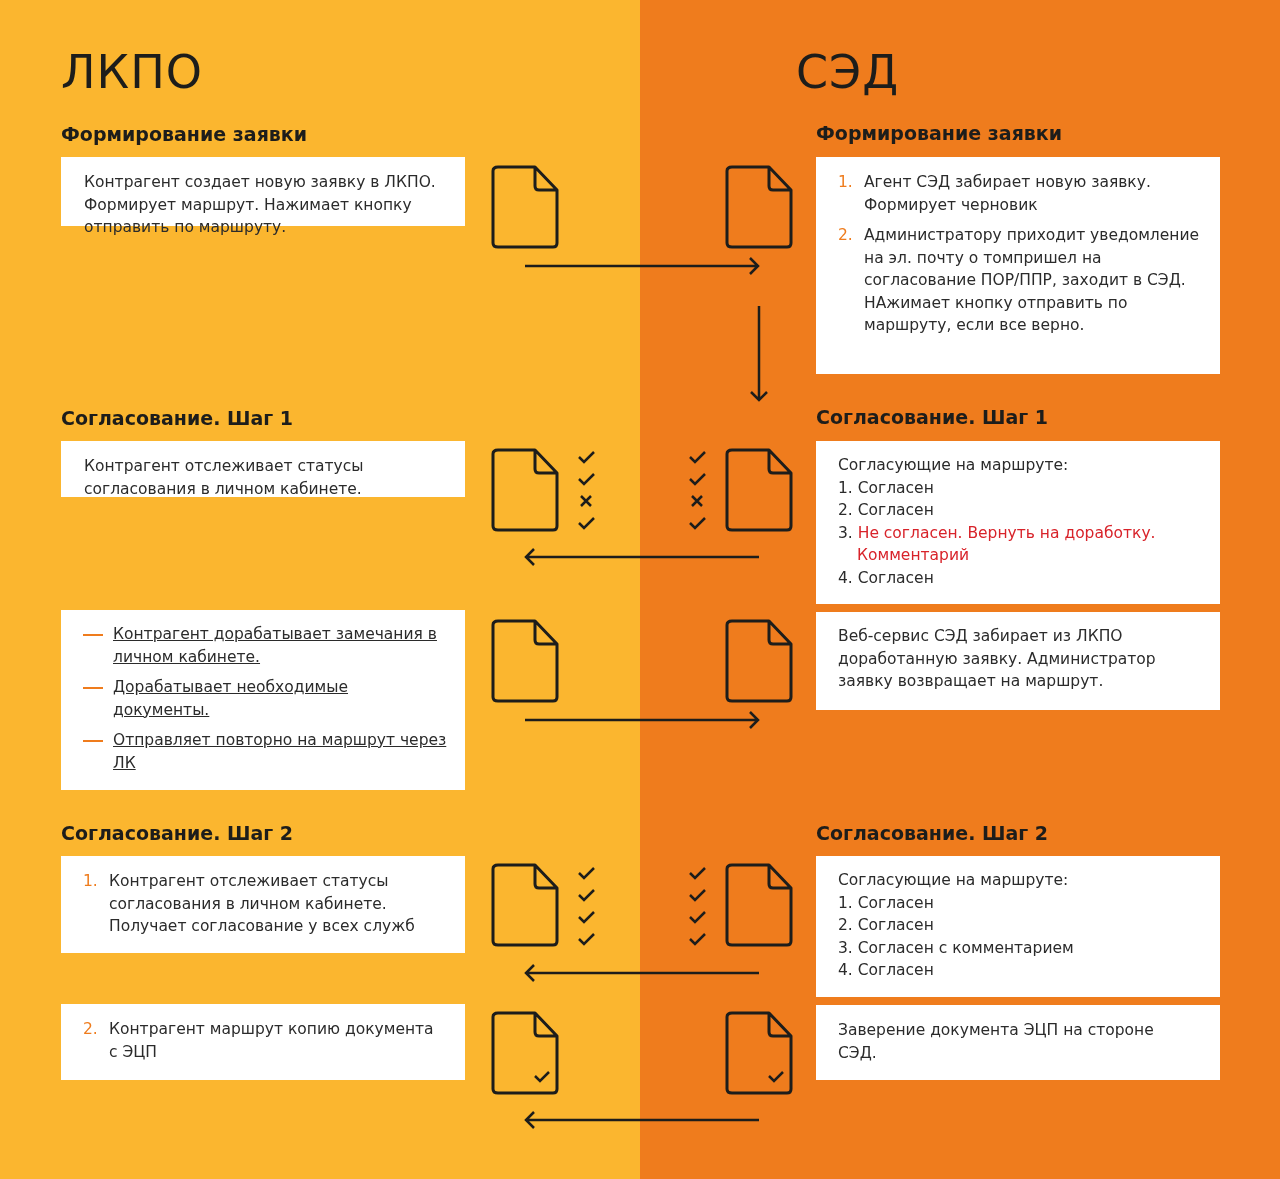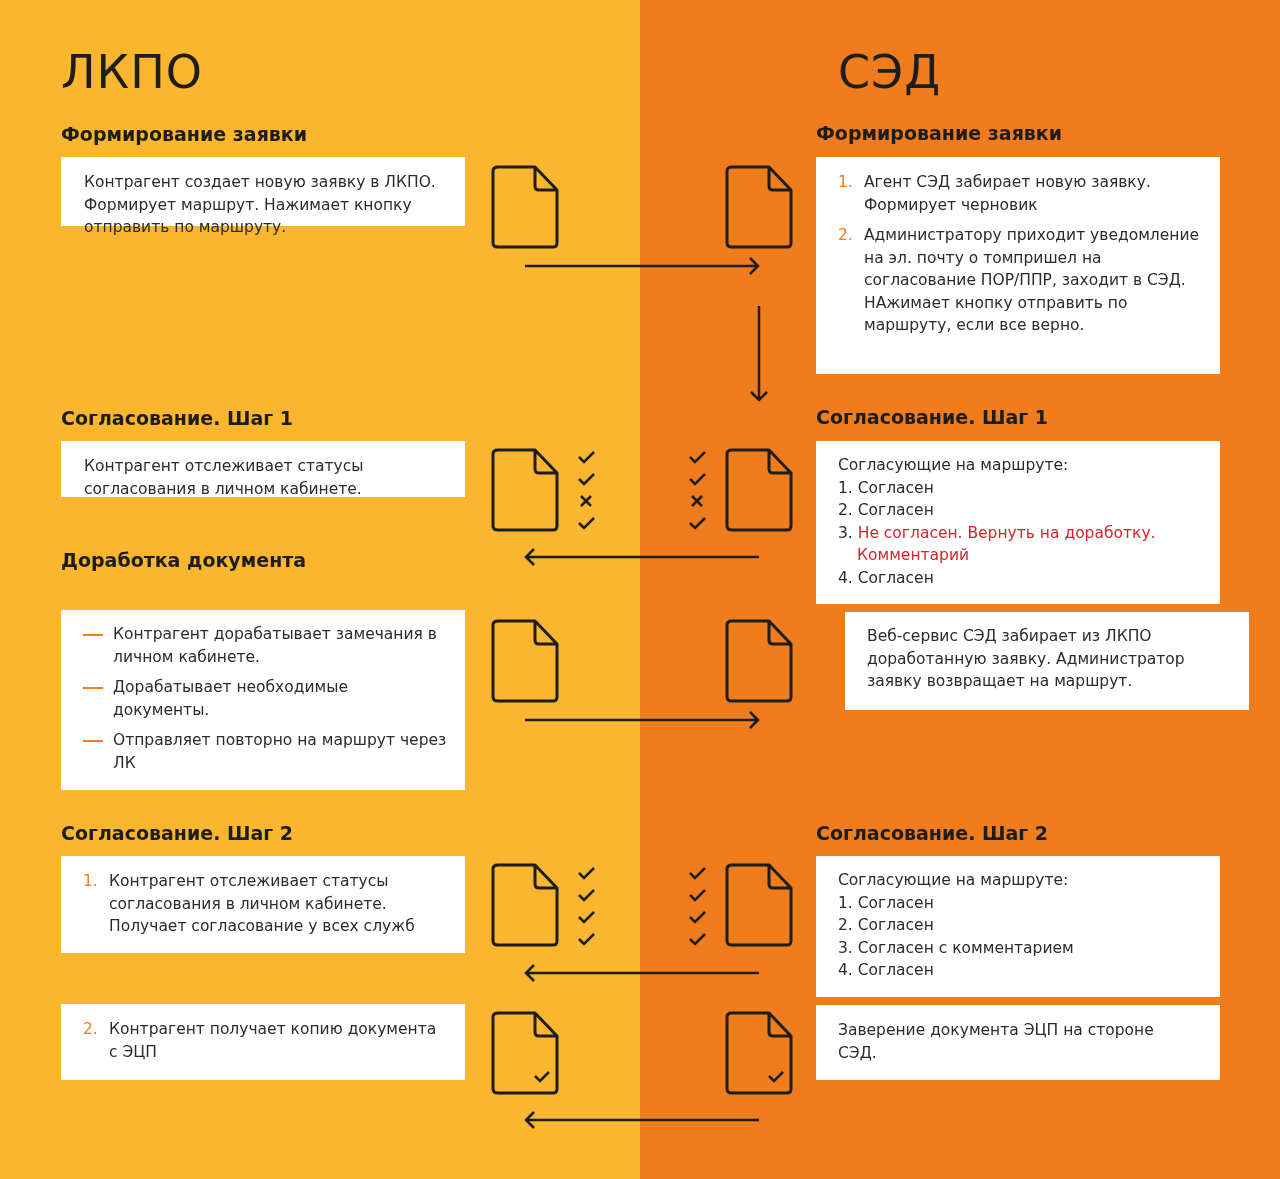--- a/index.html
+++ b/index.html
@@ -6,34 +6,34 @@
   body { width: 1280px; height: 1179px; position: relative; overflow: hidden; font-family: "DejaVu Sans", sans-serif; color: #1d1d1b; }
   .bg-left { position: absolute; left: 0; top: 0; width: 640px; height: 1179px; background: #fbb62f; }
   .bg-right { position: absolute; left: 640px; top: 0; width: 640px; height: 1179px; background: #ef7c1d; }
   .abs { position: absolute; }
   .big-title { font-size: 46px; font-weight: normal; letter-spacing: 1px; color: #1d1d1b; line-height: 1; }
   .sec-title { font-size: 19px; font-weight: bold; color: #1d1d1b; line-height: 28px; }
   .card { position: absolute; background: #ffffff; box-sizing: border-box; font-size: 15.5px; line-height: 22.5px; color: #2b2b2b; }
   .card p { margin: 0; }
   .ol-item { display: flex; margin-bottom: 8px; }
   .ol-num { color: #ef7c1d; width: 26px; flex: none; }
-  .dash-item { display: flex; margin-bottom: 8px; }
+  .dash-item { display: flex; margin-bottom: 8px; text-decoration: underline; }
   .dash { flex: none; width: 20px; height: 2px; background: #ef7c1d; margin-top: 11px; margin-right: 10px; }
   .red { color: #d8232a; margin-top: 44px; }
   .indent { padding-left: 19px; }
   svg { position: absolute; overflow: visible; }
 </style>
 </head>
 <body>
 
 <div class="bg-left"></div>
 <div class="bg-right"></div>
 
 <div class="abs big-title" style="left:61px; top:49px;">ЛКПО</div>
-<div class="abs big-title" style="left:838px; top:49px;">СЭД</div>
+<div class="abs big-title" style="left:796px; top:49px;">СЭД</div>
 
 <div class="abs sec-title" style="left:61px; top:120px;">Формирование заявки</div>
 <div class="card" style="left:61px; top:157px; width:404px; height:69px; padding:14px 22px 0 23px;">
   <p>Контрагент создает новую заявку в ЛКПО. Формирует маршрут. Нажимает кнопку отправить по маршруту.</p>
 </div>
 
 <div class="abs sec-title" style="left:816px; top:119px;">Формирование заявки</div>
 <div class="card" style="left:816px; top:157px; width:404px; height:217px; padding:14px 18px 0 22px;">
   <div class="ol-item">
     <span class="ol-num">1.</span>
@@ -89,38 +89,37 @@
   <path d="M1,73 L6,78 L16,68" fill="none" stroke="#1d1d1b" stroke-width="2.5"></path>
 </svg>
 <svg style="left:726px; top:449px;" width="66" height="82">
   <path d="M6,1 H43 L65,24 V77 Q65,81 61,81 H6 Q1,81 1,77 V5 Q1,1 6,1 Z M43,1 V20 Q43,24 47,24 H65" fill="none" stroke="#1d1d1b" stroke-width="3" stroke-linejoin="round"></path>
 </svg>
 <svg style="left:523px; top:548px;" width="238" height="20">
   <path d="M236,9 H3 M11,1 L3,9 L11,17" fill="none" stroke="#1d1d1b" stroke-width="2.5"></path>
 </svg>
 
 <div class="abs sec-title" style="left:61px; top:546px;">
-  <div>Доработка документа</div>
 </div>
 <div class="card" style="left:61px; top:610px; width:404px; height:180px; padding:13px 18px 0 22px;">
   <div class="dash-item">
     <span class="dash"></span>
     <span>Контрагент дорабатывает замечания в личном кабинете.</span>
   </div>
   <div class="dash-item">
     <span class="dash"></span>
     <span>Дорабатывает необходимые документы.</span>
   </div>
   <div class="dash-item">
     <span class="dash"></span>
     <span>Отправляет повторно на маршрут через ЛК</span>
   </div>
 </div>
 
-<div class="card" style="left:816px; top:612px; width:404px; height:98px; padding:13px 18px 0 22px;margin-left:29px;">
+<div class="card" style="left:816px; top:612px; width:404px; height:98px; padding:13px 18px 0 22px;">
   <p>Веб-сервис СЭД забирает из ЛКПО доработанную заявку. Администратор заявку возвращает на маршрут.</p>
 </div>
 
 <svg style="left:492px; top:620px;" width="66" height="82">
   <path d="M6,1 H43 L65,24 V77 Q65,81 61,81 H6 Q1,81 1,77 V5 Q1,1 6,1 Z M43,1 V20 Q43,24 47,24 H65" fill="none" stroke="#1d1d1b" stroke-width="3" stroke-linejoin="round"></path>
 </svg>
 <svg style="left:726px; top:620px;" width="66" height="82">
   <path d="M6,1 H43 L65,24 V77 Q65,81 61,81 H6 Q1,81 1,77 V5 Q1,1 6,1 Z M43,1 V20 Q43,24 47,24 H65" fill="none" stroke="#1d1d1b" stroke-width="3" stroke-linejoin="round"></path>
 </svg>
 <svg style="left:525px; top:711px;" width="236" height="20">
@@ -130,21 +129,21 @@
 <div class="abs sec-title" style="left:61px; top:819px;">Согласование. Шаг 2</div>
 <div class="card" style="left:61px; top:856px; width:404px; height:97px; padding:14px 18px 0 22px;">
   <div class="ol-item">
     <span class="ol-num">1.</span>
     <span>Контрагент отслеживает статусы согласования в личном кабинете. Получает согласование у всех служб</span>
   </div>
 </div>
 <div class="card" style="left:61px; top:1004px; width:404px; height:76px; padding:14px 18px 0 22px;">
   <div class="ol-item">
     <span class="ol-num">2.</span>
-    <span>Контрагент получает копию документа с ЭЦП</span>
+    <span>Контрагент маршрут копию документа с ЭЦП</span>
   </div>
 </div>
 
 <div class="abs sec-title" style="left:816px; top:819px;">Согласование. Шаг 2</div>
 <div class="card" style="left:816px; top:856px; width:404px; height:141px; padding:13px 18px 0 22px;">
   <p>Согласующие на маршруте:</p>
   <p><span>1.</span> <span>Согласен</span></p>
   <p><span>2.</span> <span>Согласен</span></p>
   <p><span>3.</span> <span>Согласен с комментарием</span></p>
   <p><span>4.</span> <span>Согласен</span></p>

